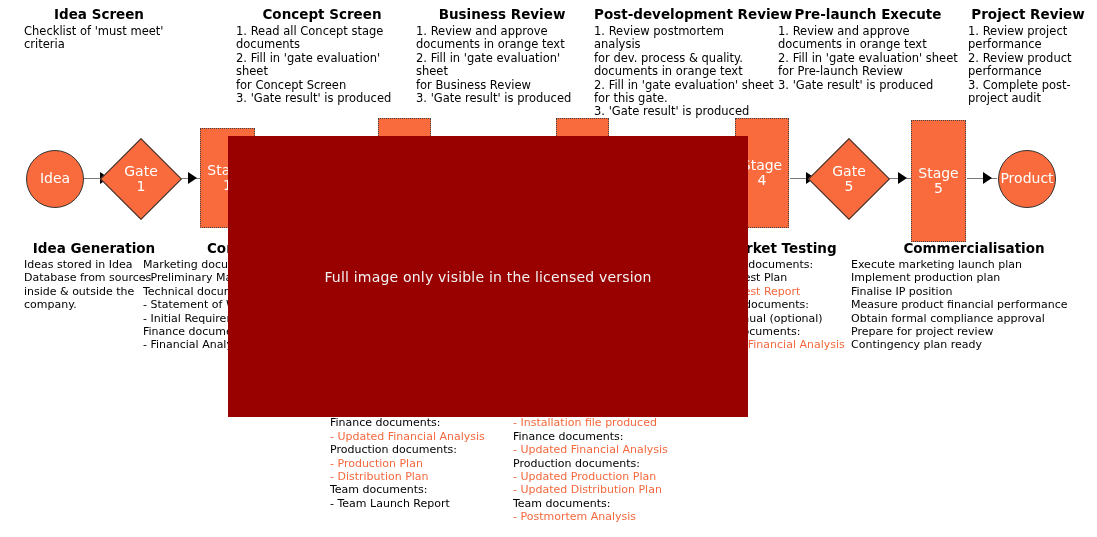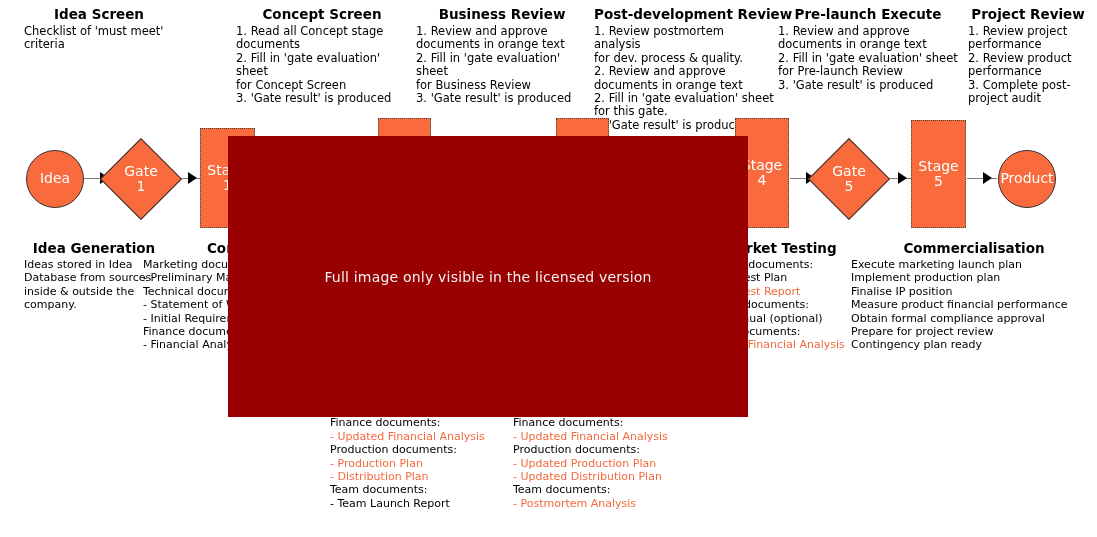--- a/index.html
+++ b/index.html
@@ -174,21 +174,20 @@
       <div>for Business Review</div>
       <div>3. 'Gate result' is produced</div>
     </div>
   </div>
 
   <div class="gate-col" style="left:594px; width:180px;">
     <div class="col-title">Post-development Review</div>
     <div class="col-body">
       <div>1. Review postmortem analysis</div>
       <div>for dev. process &amp; quality.</div>
-      <div>2. Review and approve</div>
       <div>documents in orange text</div>
       <div>2. Fill in 'gate evaluation' sheet</div>
       <div>for this gate.</div>
       <div>3. 'Gate result' is produced</div>
     </div>
   </div>
 
   <div class="gate-col" style="left:778px; width:180px;">
     <div class="col-title">Pre-launch Execute</div>
     <div class="col-body">
@@ -282,21 +281,21 @@
     <span>Stage
 4</span>
   </div>
 
   <div class="diamond-wrap" style="left:820px; top:150px; width:58px; height:58px;">
     <div class="dia"></div>
     <div class="dia-label">Gate
 5</div>
   </div>
 
-  <div class="flow-shape shape-rect" style="left:911px; top:120px; width:55px; height:108px;">
+  <div class="flow-shape shape-rect" style="left:911px; top:120px; width:55px; height:122px;">
     <span>Stage
 5</span>
   </div>
 
   <div class="flow-shape shape-circle" style="left:998px; top:150px; width:58px; height:58px;">
     <span>Product</span>
   </div>
 
   <div class="stage-col" style="left:24px; top:240px; width:140px;">
     <div class="col-title">Idea Generation</div>
@@ -356,20 +355,21 @@
       <div class="ln hl">- Production Plan</div>
       <div class="ln hl">- Distribution Plan</div>
       <div class="ln">Team documents:</div>
       <div class="ln">- Team Launch Report</div>
     </div>
   </div>
 
   <div class="stage-col" style="left:513px; top:403px; width:210px;">
     <div class="col-body">
       <div class="ln">- User Help files</div>
+      <div class="ln hl">- Installation file produced</div>
       <div class="ln">Finance documents:</div>
       <div class="ln hl">- Updated Financial Analysis</div>
       <div class="ln">Production documents:</div>
       <div class="ln hl">- Updated Production Plan</div>
       <div class="ln hl">- Updated Distribution Plan</div>
       <div class="ln">Team documents:</div>
       <div class="ln hl">- Postmortem Analysis</div>
     </div>
   </div>
 

